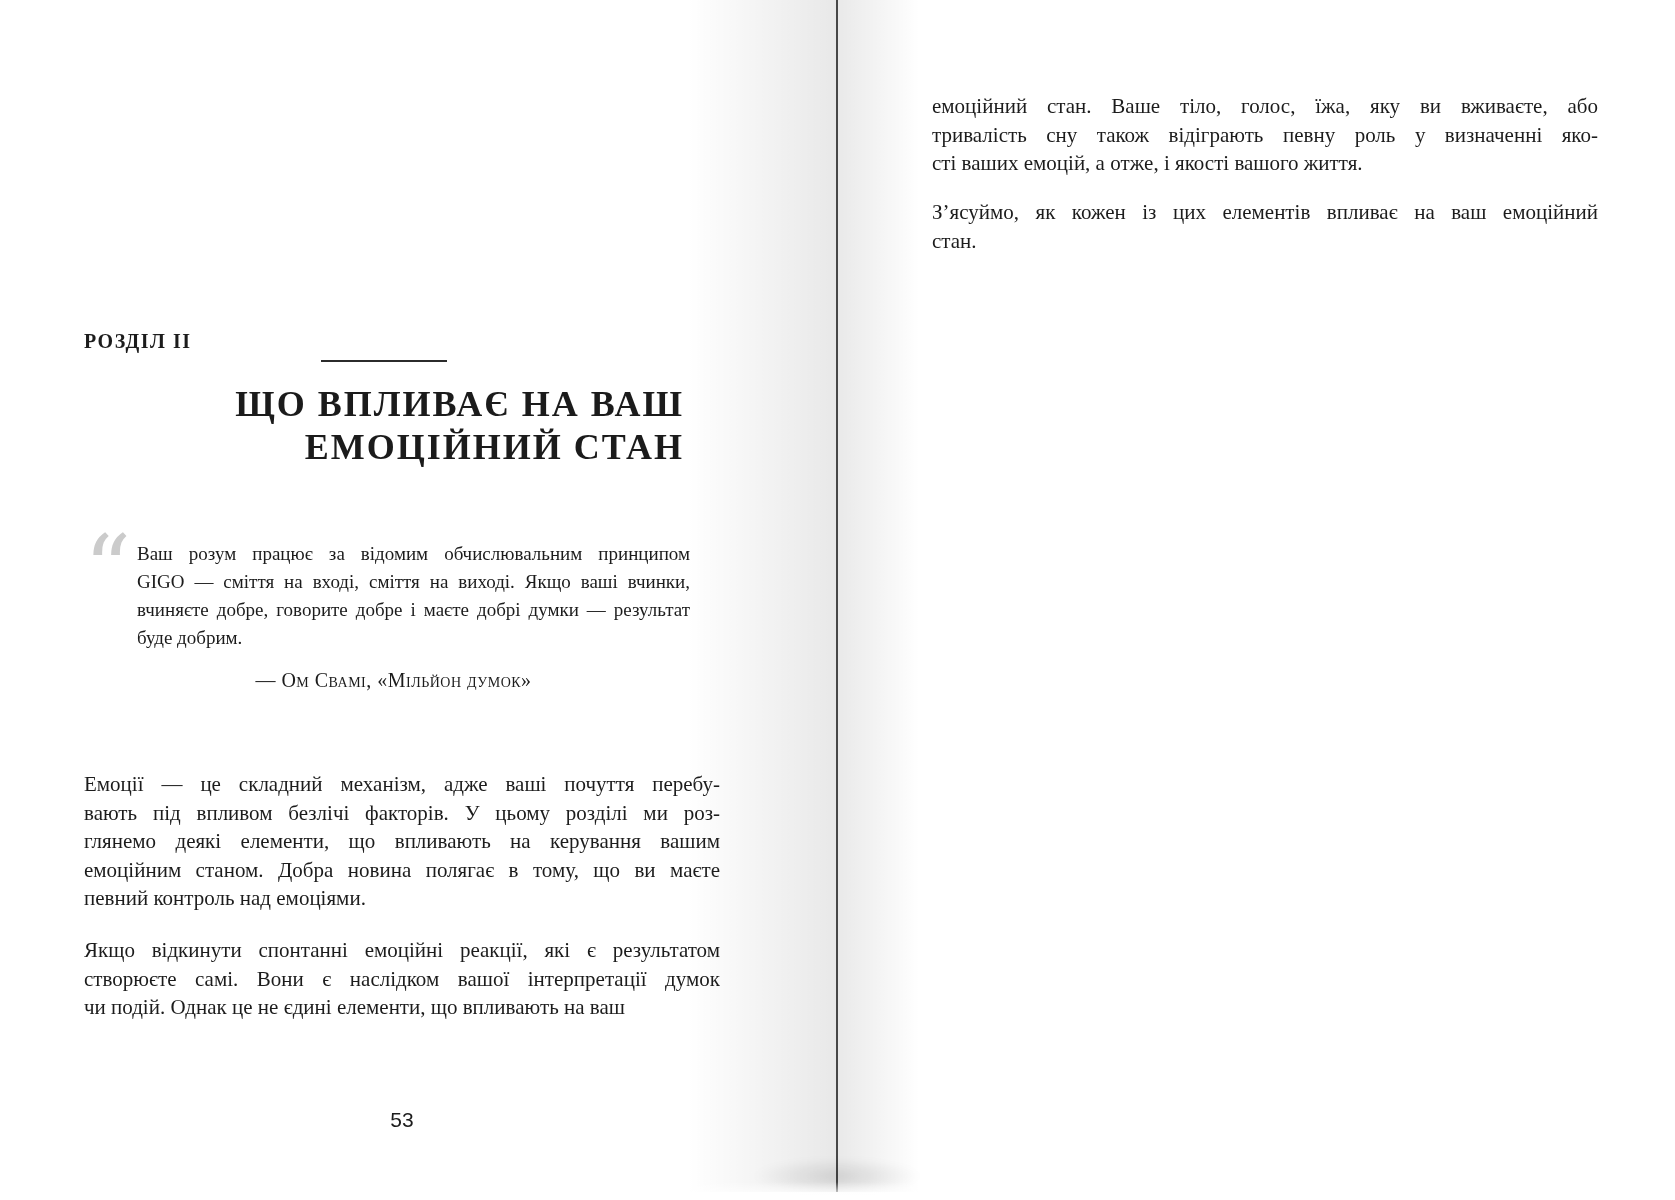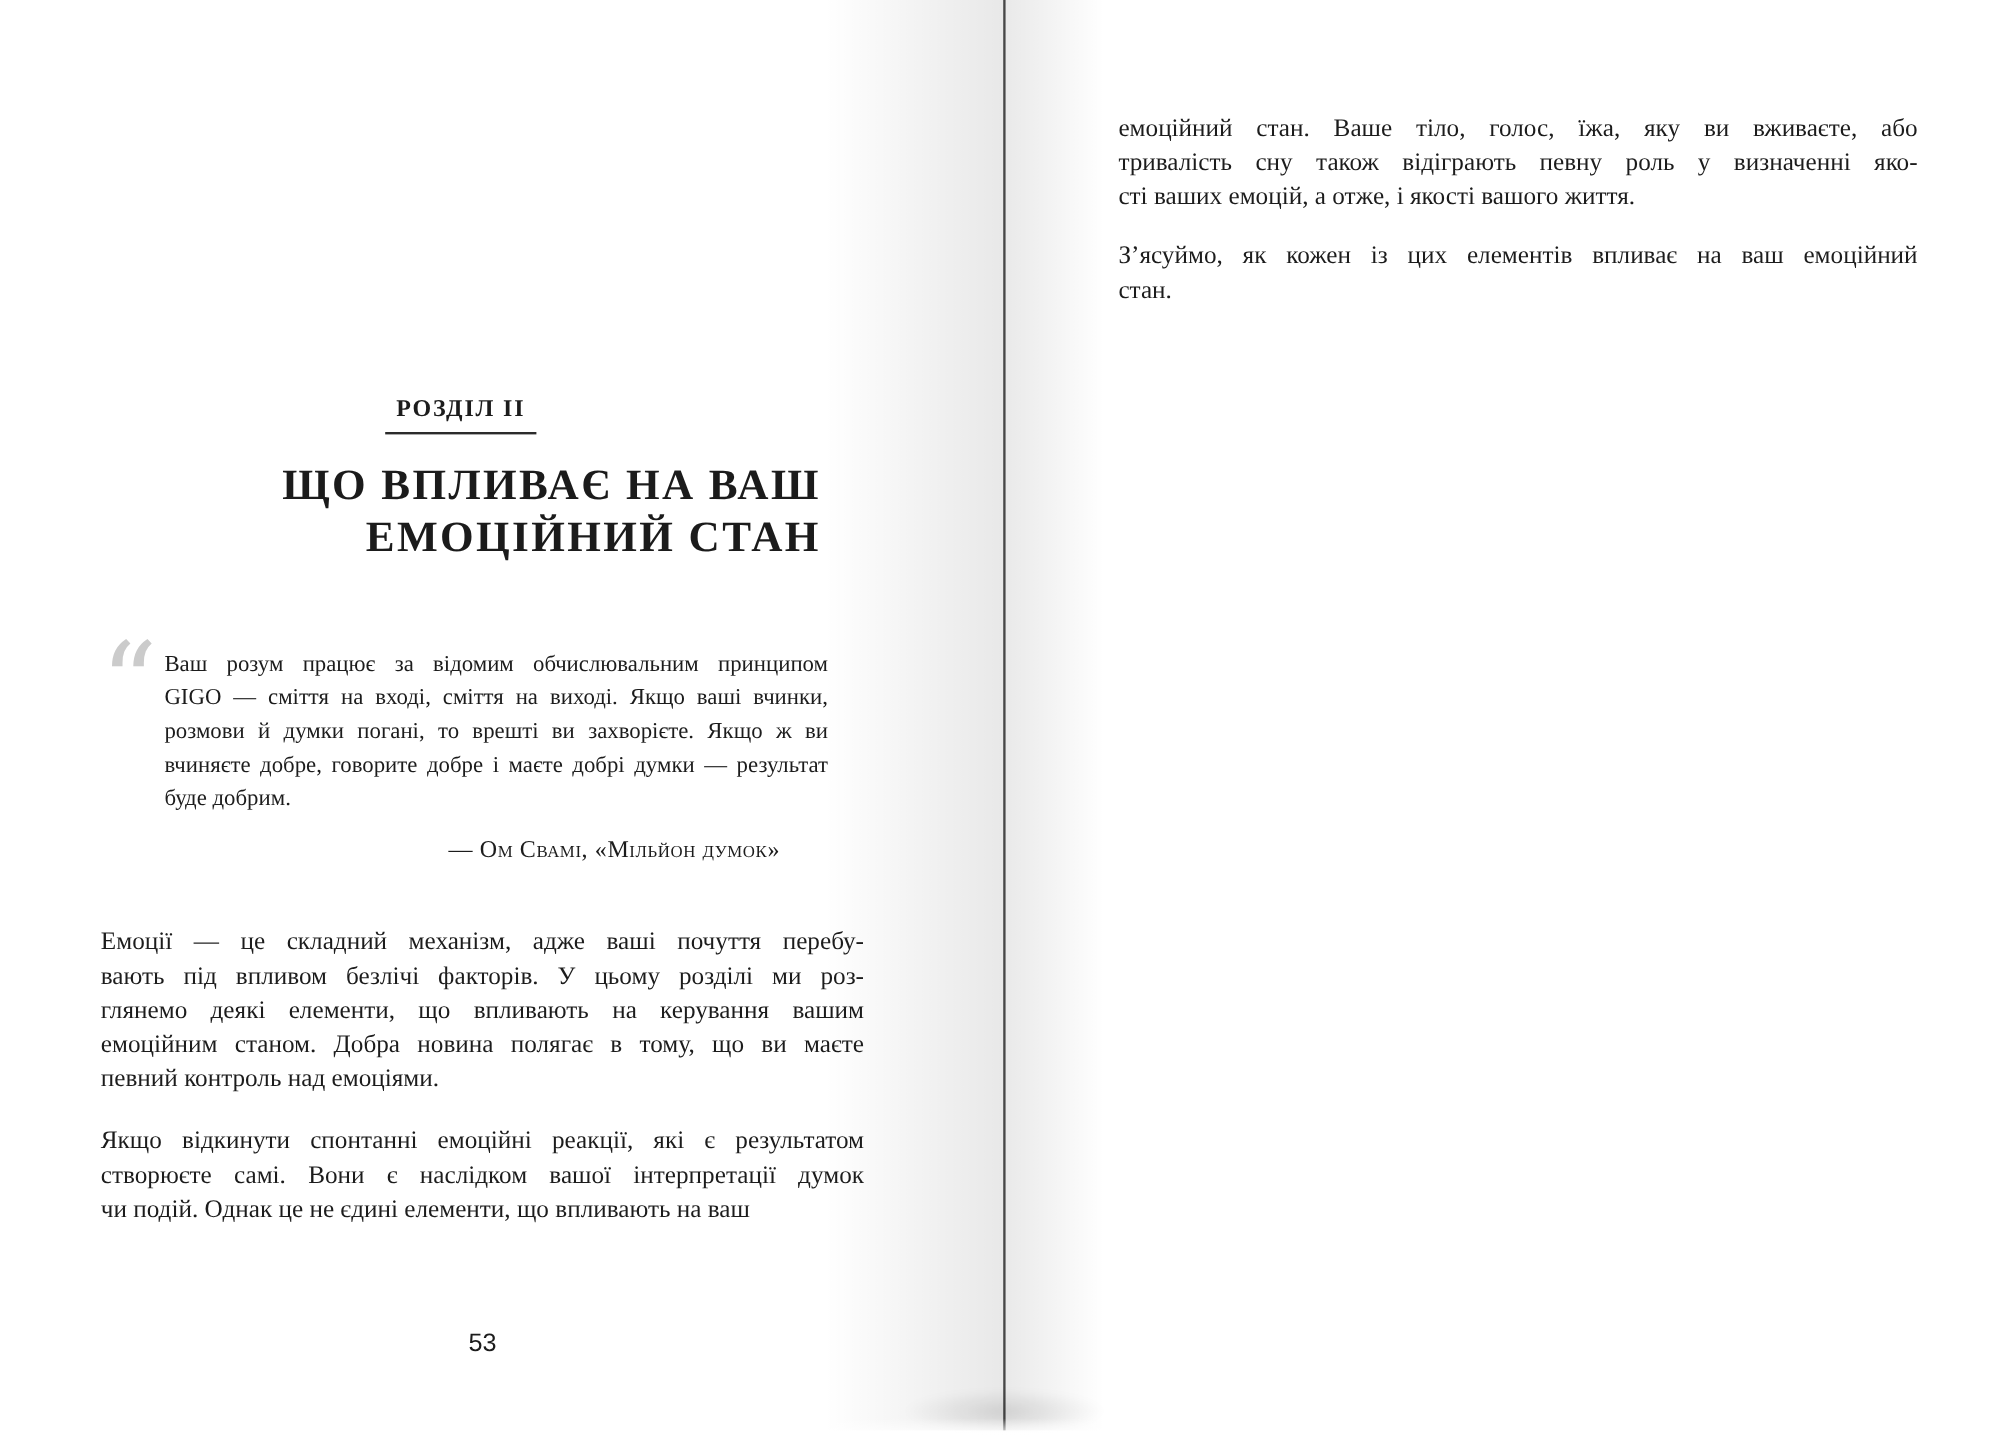--- a/index.html
+++ b/index.html
@@ -40,21 +40,21 @@
     background: linear-gradient(to bottom, rgba(255,255,255,0), #ffffff 85%);
   }
 
   
   .page-left  { position: absolute; left: 84px;  top: 0; width: 636px; height: 1200px; }
   .page-right { position: absolute; left: 932px; top: 0; width: 666px; height: 1164px; }
 
   
   .chapter-label {
     position: absolute; top: 330px; left: 0; width: 600px;
-    text-align: center;
+    text-align: left;
     font-weight: bold;
     font-size: 20px;
     letter-spacing: 1.5px;
     color: #1c1c1c;
   }
   .chapter-rule {
     position: absolute; top: 360px; left: 237px; width: 126px; height: 0;
     border-bottom: 2px solid #2b2b2b;
   }
   .chapter-title {
@@ -79,21 +79,21 @@
   .quote-text {
     margin-left: 53px;
     width: 553px;
     font-size: 19px;
     line-height: 28px;
   }
   .quote-attribution {
     margin-left: 53px;
     width: 513px;
     margin-top: 17px;
-    text-align: right;
+    text-align: center;
     font-variant: small-caps;
     font-size: 20px;
     letter-spacing: 0.5px;
   }
 
   
   .body-paragraph { font-size: 21px; line-height: 28.5px; }
   .lp-para-1 { position: absolute; top: 770px; left: 0; width: 636px; }
   .lp-para-2 { position: absolute; top: 936px; left: 0; width: 636px; }
   .rp-para-1 { position: absolute; top: 92px;  left: 0; width: 666px; }
@@ -134,21 +134,20 @@
     <h1 class="chapter-title">
       <span>ЩО ВПЛИВАЄ НА ВАШ</span><br>
       <span>ЕМОЦІЙНИЙ СТАН</span>
     </h1>
 
     <div class="quote-block">
       <span class="quote-mark">“</span>
       <div class="quote-text">
           <div class="jline">Ваш розум працює за відомим обчислювальним принципом</div>
           <div class="jline">GIGO — сміття на вході, сміття на виході. Якщо ваші вчинки,</div>
-          <div class="jline">розмови й думки погані, то врешті ви захворієте. Якщо ж ви</div>
           <div class="jline">вчиняєте добре, говорите добре і маєте добрі думки — результат</div>
           <div class="jline jline-last">буде добрим.</div>
         </div>
       <div class="quote-attribution">—  Ом Свамі, «Мільйон думок»</div>
     </div>
 
     <div class="body-paragraph lp-para-1">
         <div class="jline">Емоції — це складний механізм, адже ваші почуття перебу-</div>
         <div class="jline">вають під впливом безлічі факторів. У цьому розділі ми роз-</div>
         <div class="jline">глянемо деякі елементи, що впливають на керування вашим</div>

